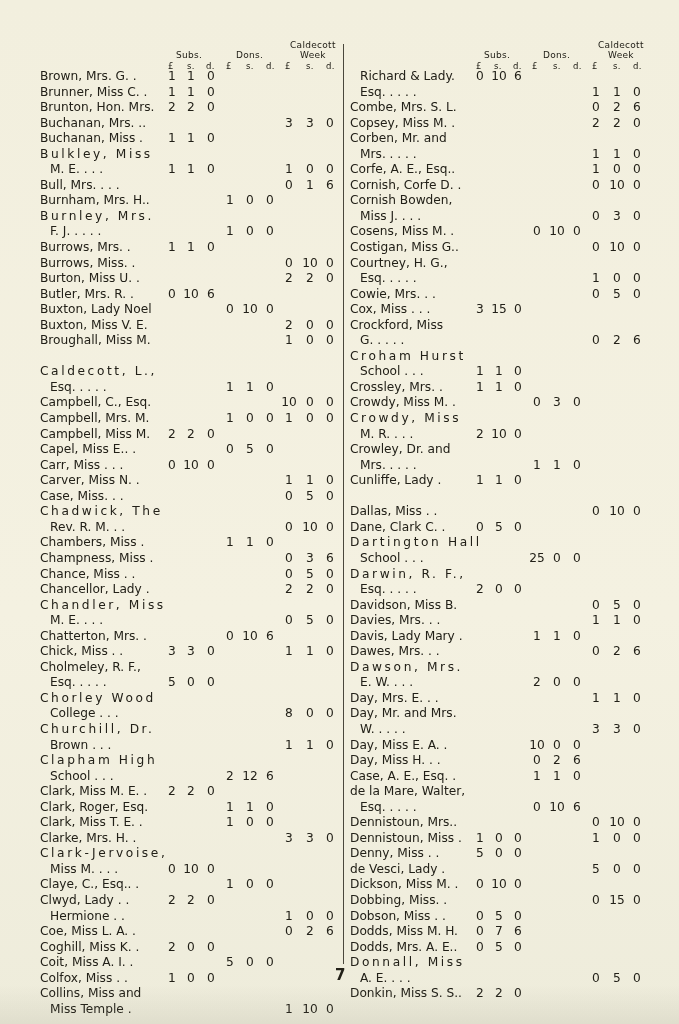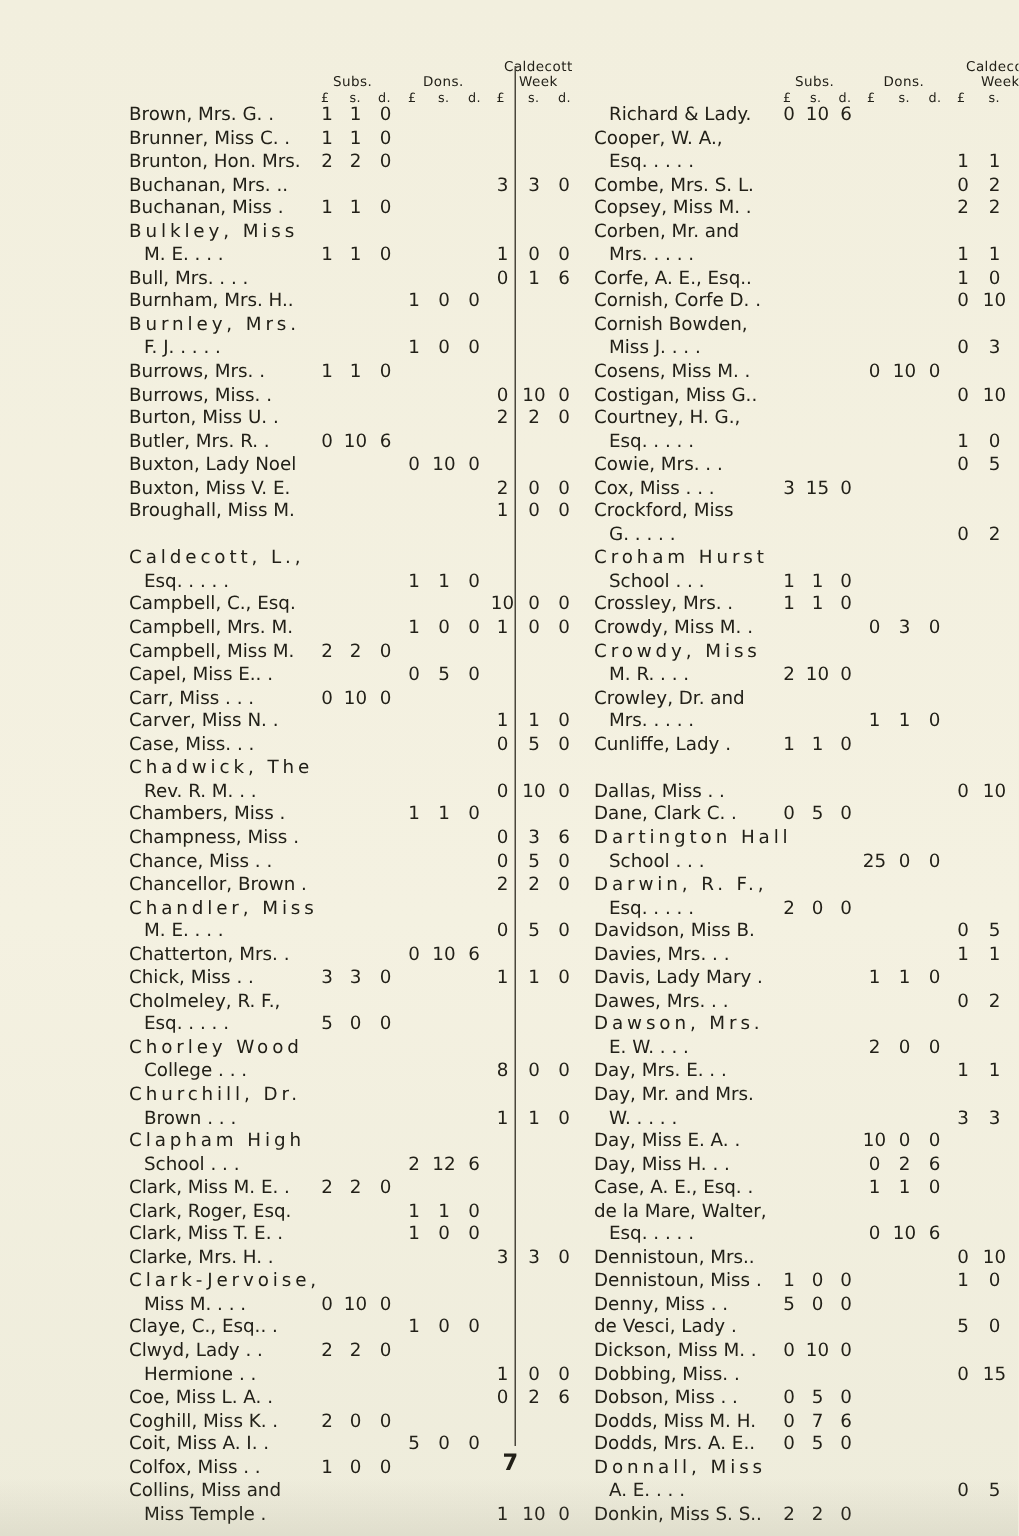--- a/index.html
+++ b/index.html
@@ -15,21 +15,21 @@
       background: linear-gradient(180deg, #f2efde 0%, #f4f1e1 60%, #eeecdb 100%);
     }
     .bottom-shade {
       position: absolute; left: 0; top: 985px; width: 679px; height: 39px;
       background: linear-gradient(180deg, rgba(0,0,0,0) 0%, rgba(120,120,100,0.12) 100%);
     }
     .divider {
       position: absolute; left: 343px; top: 44px; width: 1px; height: 920px;
       background: #4a473c;
     }
-    .block { position: absolute; top: 0; width: 330px; height: 980px; margin-left: 46px; }
+    .block { position: absolute; top: 0; width: 330px; height: 980px; }
     .block.left { left: 38px; }
     .block.right { left: 348px; }
     .hdr { position: absolute; font-size: 9px; line-height: 10px; letter-spacing: 0.3px; }
     .hdr.unit { font-size: 8.5px; }
     .rows { position: absolute; left: 0; top: 69px; width: 330px; }
     .row { position: relative; height: 15.55px; font-size: 12.2px; line-height: 15.55px; white-space: nowrap; }
     .row .name { position: absolute; left: 2px; top: 0; }
     .row .name.spaced { letter-spacing: 2.6px; }
     .row .name.indent { left: 12px; }
     .num { position: absolute; top: 0; width: 16px; text-align: center; }
@@ -241,21 +241,21 @@
           <span class="num" style="left: 264px;">3</span>
           <span class="num" style="left: 284px;">6</span>
         </div>
         <div class="row">
           <span class="name">Chance, Miss . .</span>
           <span class="num" style="left: 243px;">0</span>
           <span class="num" style="left: 264px;">5</span>
           <span class="num" style="left: 284px;">0</span>
         </div>
         <div class="row">
-          <span class="name">Chancellor, Brown .</span>
+          <span class="name">Chancellor, Lady .</span>
           <span class="num" style="left: 243px;">2</span>
           <span class="num" style="left: 264px;">2</span>
           <span class="num" style="left: 284px;">0</span>
         </div>
         <div class="row">
           <span class="name spaced">Chandler, Miss</span>
         </div>
         <div class="row">
           <span class="name indent">M. E. . . .</span>
           <span class="num" style="left: 243px;">0</span>
@@ -419,23 +419,20 @@
     <div class="hdr unit" style="left:285px; top:61px;">d.</div>
 
     <div class="rows" id="rows-right">
         <div class="row">
           <span class="name indent">Richard &amp; Lady.</span>
           <span class="num" style="left: 124px;">0</span>
           <span class="num" style="left: 143px;">10</span>
           <span class="num" style="left: 162px;">6</span>
         </div>
         <div class="row">
-          <span class="name">Cooper, W. A.,</span>
-        </div>
-        <div class="row">
           <span class="name indent">Esq. . . . .</span>
           <span class="num" style="left: 240px;">1</span>
           <span class="num" style="left: 261px;">1</span>
           <span class="num" style="left: 281px;">0</span>
         </div>
         <div class="row">
           <span class="name">Combe, Mrs. S. L.</span>
           <span class="num" style="left: 240px;">0</span>
           <span class="num" style="left: 261px;">2</span>
           <span class="num" style="left: 281px;">6</span>

